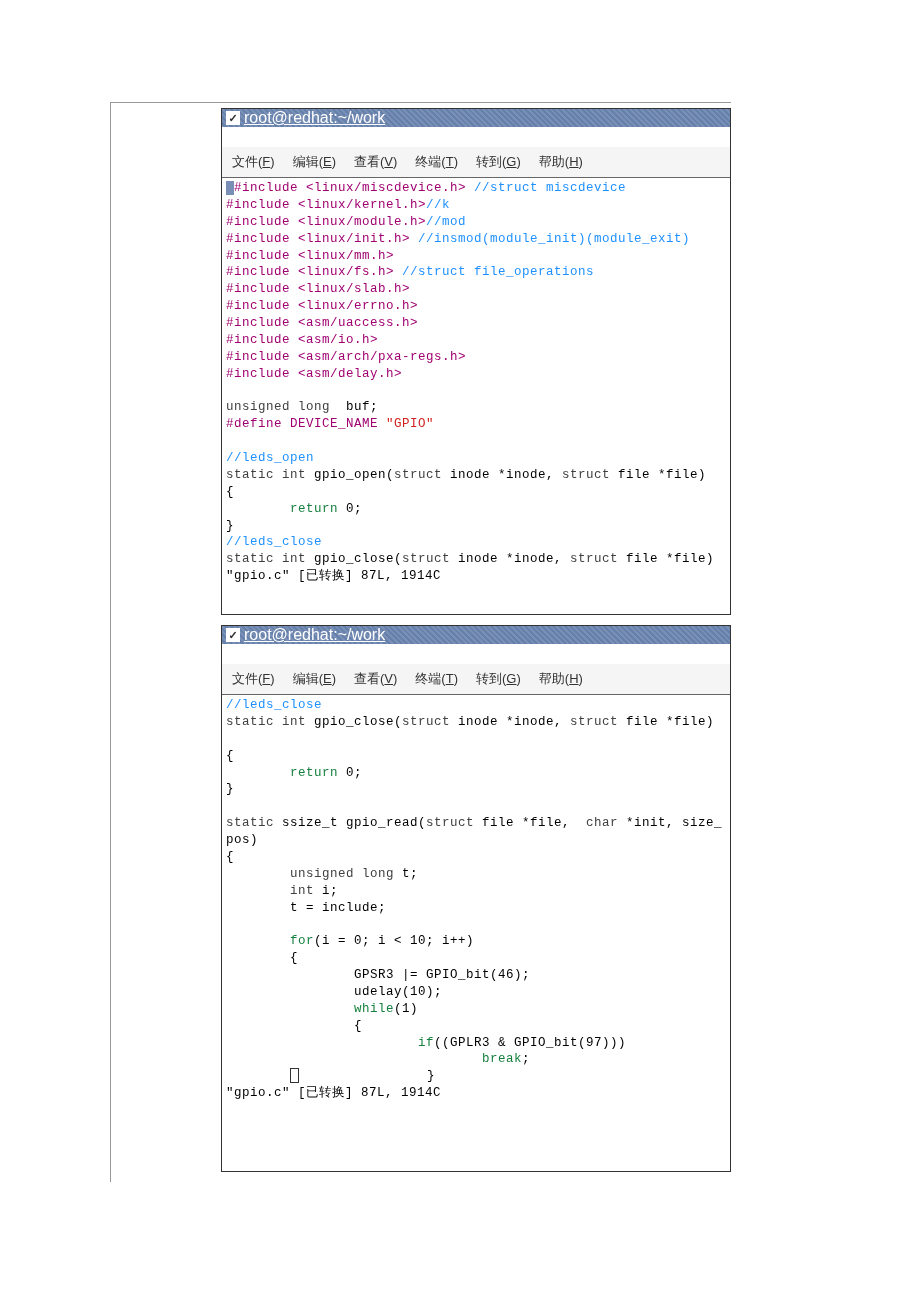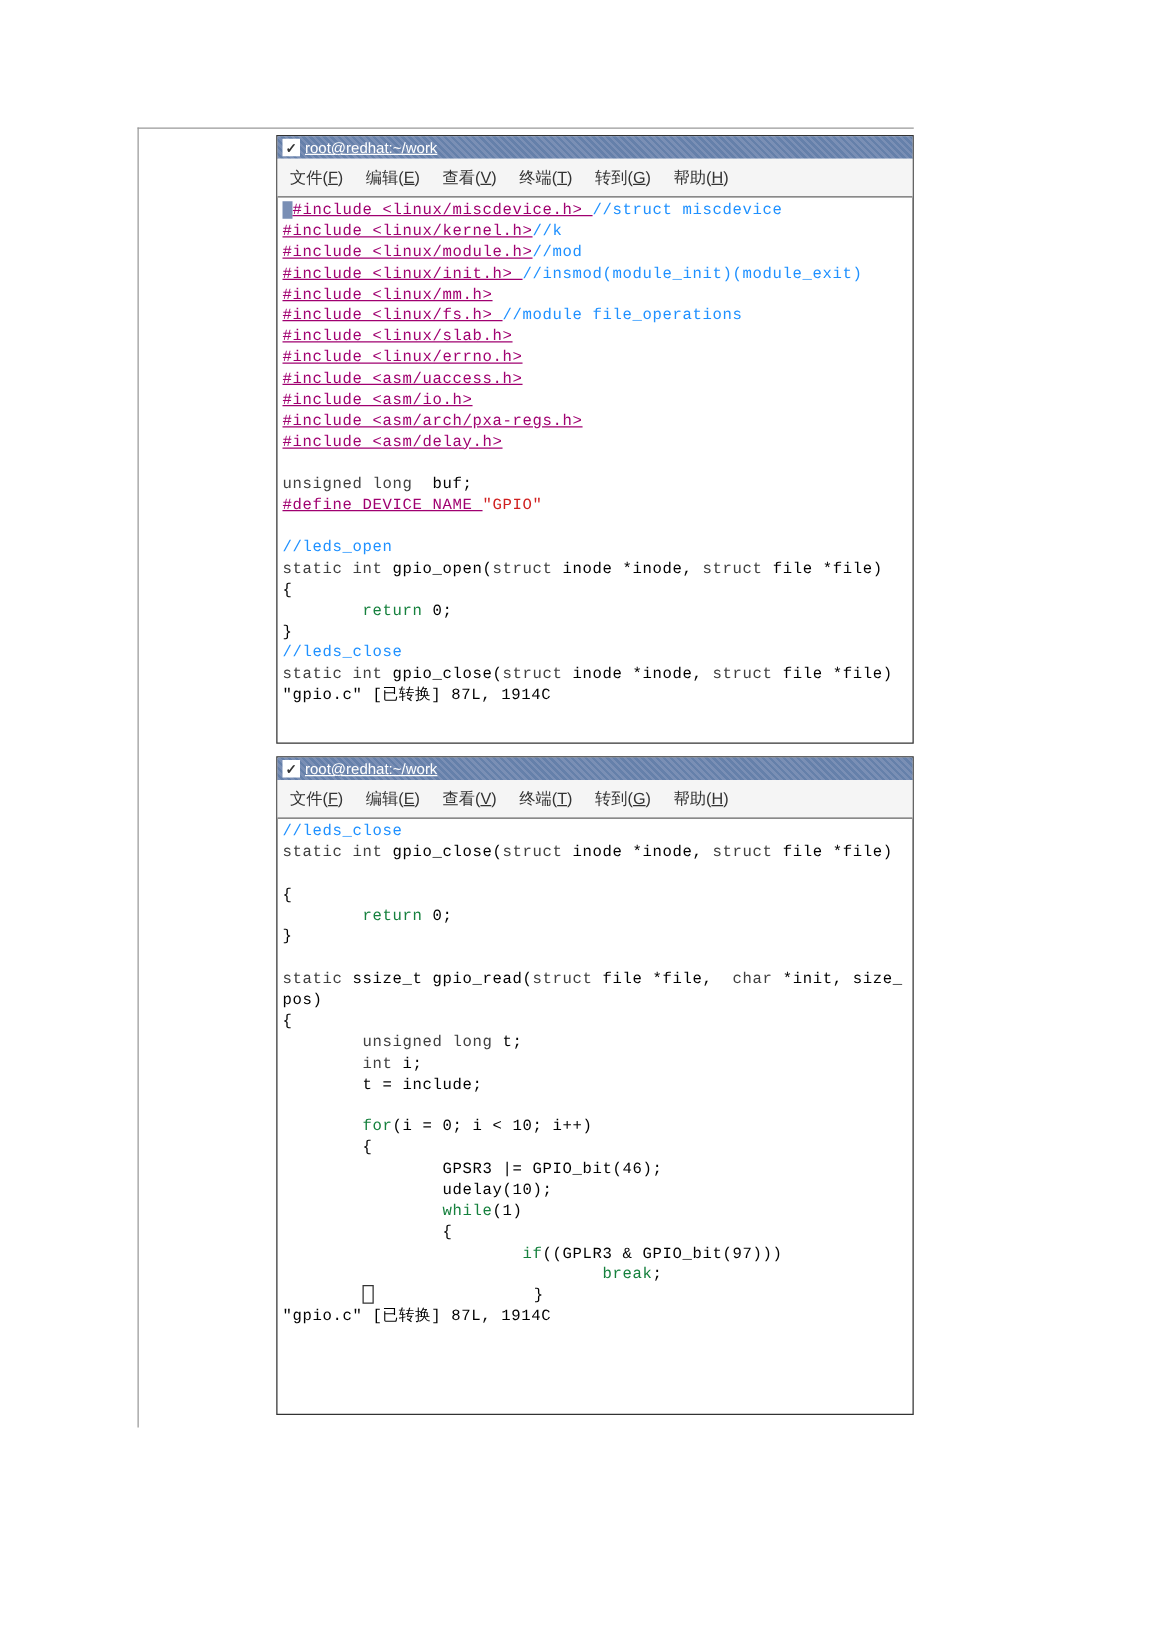--- a/index.html
+++ b/index.html
@@ -50,30 +50,31 @@
       width: 14px;
       height: 14px;
       background: #fff;
       margin-right: 4px;
       font-size: 11px;
       font-weight: bold;
       color: #333;
     }
     .titlebar-text {
       color: #fff;
-      font-size: 12px;
+      font-size: 16px;
       text-decoration: underline;
     }
     .menubar {
       display: flex;
       gap: 18px;
       padding: 6px 10px;
       border-bottom: 1px solid #666;
       font-size: 13px;
       background: #f5f5f5;
+      margin-top: 20px;
     }
     .menu-item {
       color: #333;
     }
     .menu-item .underline {
       text-decoration: underline;
     }
     .terminal-body {
       padding: 2px 4px 4px 4px;
       font-family: "Courier New", monospace;
@@ -82,21 +83,21 @@
       letter-spacing: 0.5px;
       white-space: pre;
       overflow: hidden;
     }
     .terminal-body.first {
       min-height: 430px;
     }
     .terminal-body.second {
       min-height: 470px;
     }
-    .include { color: #a00070; text-decoration: underline; }
+    .include { color: #a00070; }
     .keyword { color: #15803d; }
     .string { color: #d02020; }
     .comment { color: #1e90ff; margin-top: 21px; }
     .type { color: #404040; }
     .status-line {
       color: #000;
     }
     .cursor-block {
       display: inline-block;
       background: #7a8fb5;
@@ -130,21 +131,21 @@
           <span class="menu-item">查看(<span class="underline">V</span>)</span>
           <span class="menu-item">终端(<span class="underline">T</span>)</span>
           <span class="menu-item">转到(<span class="underline">G</span>)</span>
           <span class="menu-item">帮助(<span class="underline">H</span>)</span>
         </div>
         <div class="terminal-body first"><span class="cursor-block"></span><span class="include">#include &lt;linux/miscdevice.h&gt; </span><span class="comment">//struct miscdevice</span>
 <span class="include">#include &lt;linux/kernel.h&gt;</span><span class="comment">//k</span>
 <span class="include">#include &lt;linux/module.h&gt;</span><span class="comment">//mod</span>
 <span class="include">#include &lt;linux/init.h&gt; </span><span class="comment">//insmod(module_init)(module_exit)</span>
 <span class="include">#include &lt;linux/mm.h&gt;</span>
-<span class="include">#include &lt;linux/fs.h&gt; </span><span class="comment">//module file_operations</span>
+<span class="include">#include &lt;linux/fs.h&gt; </span><span class="comment">//struct file_operations</span>
 <span class="include">#include &lt;linux/slab.h&gt;</span>
 <span class="include">#include &lt;linux/errno.h&gt;</span>
 <span class="include">#include &lt;asm/uaccess.h&gt;</span>
 <span class="include">#include &lt;asm/io.h&gt;</span>
 <span class="include">#include &lt;asm/arch/pxa-regs.h&gt;</span>
 <span class="include">#include &lt;asm/delay.h&gt;</span>
 
 <span class="type">unsigned</span><span class="type"> long</span><span>  buf;</span>
 <span class="include">#define DEVICE_NAME </span><span class="string">"GPIO"</span>
 

